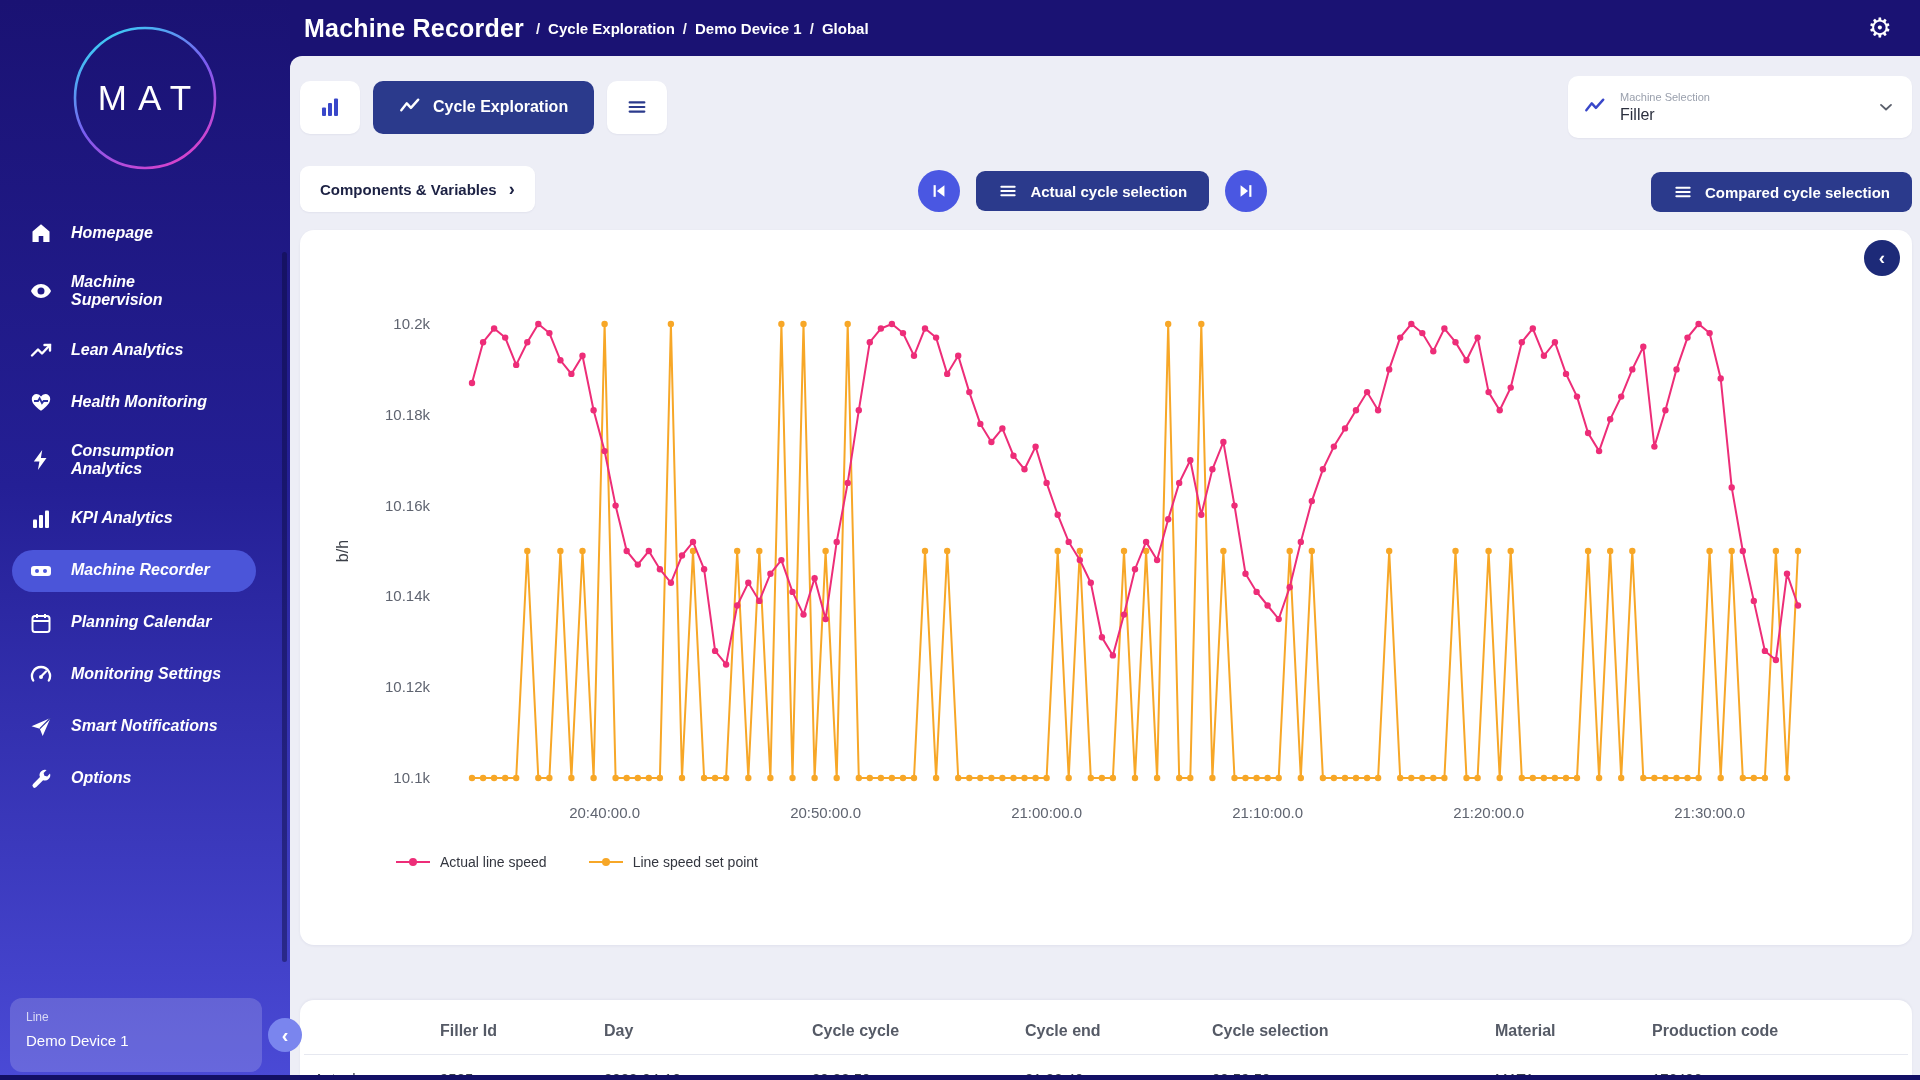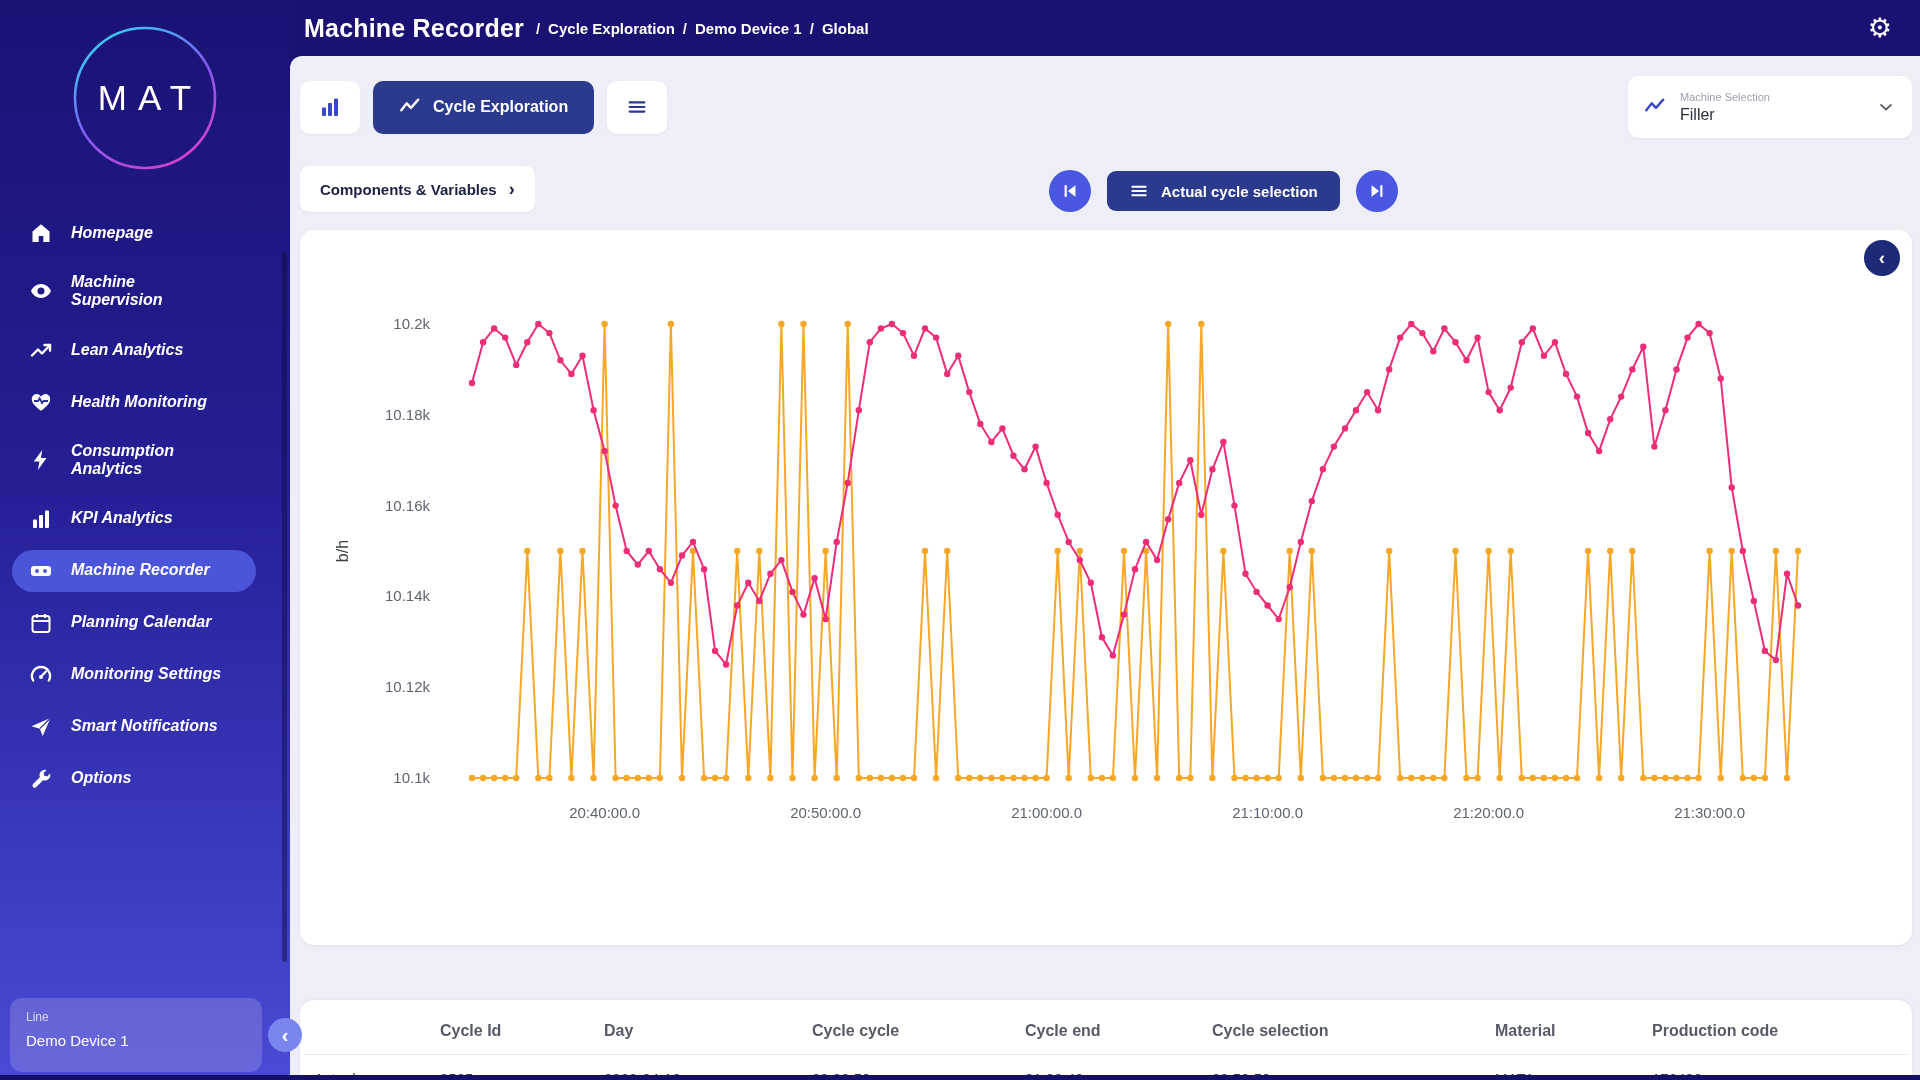--- a/index.html
+++ b/index.html
@@ -40,21 +40,21 @@
   .gear{margin-left:auto;font-size:27px;cursor:pointer;line-height:1;}
 
   .content{flex:1;background:var(--bg);border-top-left-radius:12px;padding:20px 8px 0 10px;overflow:hidden;}
 
   
   .row1{display:flex;align-items:center;gap:13px;}
   .btn-sq{width:60px;height:53px;background:#fff;border:none;border-radius:10px;display:flex;
     align-items:center;justify-content:center;cursor:pointer;box-shadow:0 1px 2px rgba(20,20,80,.05);}
   .btn-primary{height:53px;background:var(--navy-btn);color:#fff;border:none;border-radius:10px;
     display:flex;align-items:center;gap:12px;padding:0 26px;font-size:16px;font-weight:700;cursor:pointer;}
-  .machine-select{margin-left:auto;width:284px;height:62px;background:#fff;border-radius:10px;
+  .machine-select{margin-left:auto;width:344px;height:62px;background:#fff;border-radius:10px;
     display:flex;align-items:center;padding:0 16px;gap:14px;cursor:pointer;
     box-shadow:0 1px 2px rgba(20,20,80,.05);}
   .ms-col{display:flex;flex-direction:column;gap:3px;flex:1;}
   .ms-label{font-size:11px;color:#9aa0ad;}
   .ms-value{font-size:16px;color:var(--txt-dark);}
 
   
   .row2{display:flex;align-items:flex-end;margin-top:28px;height:46px;}
   .btn-white{height:46px;background:#fff;border:none;border-radius:9px;display:flex;align-items:center;
     gap:12px;padding:0 20px;font-size:15px;font-weight:700;color:#1c2143;cursor:pointer;
@@ -269,20 +269,26 @@
             <span>Actual cycle selection</span>
           </button>
           <button class="btn-circle">
             <svg width="20" height="20" viewBox="0 0 24 24">
                 <rect x="15.9" y="5" width="2.6" height="14" fill="#fff"></rect>
                 <path d="M5.5 5l9 7-9 7Z" fill="#fff"></path>
               </svg>
           </button>
         </div>
 
+        <button class="btn-dark-sm">
+          <svg width="20" height="20" viewBox="0 0 24 24">
+              <path d="M4 7h16M4 12h16M4 17h16" stroke="#fff" stroke-width="2.4" stroke-linecap="round"></path>
+            </svg>
+          <span>Compared cycle selection</span>
+        </button>
       </div>
 
       <section class="chart-panel">
         <button class="chart-collapse">‹</button>
         <svg id="chart-canvas" viewBox="0 0 1556 580">
             <text x="106" y="527" text-anchor="end" font-size="15" fill="#5f6470">10.1k</text>
             <text x="106" y="436.2" text-anchor="end" font-size="15" fill="#5f6470">10.12k</text>
             <text x="106" y="345.4" text-anchor="end" font-size="15" fill="#5f6470">10.14k</text>
             <text x="106" y="254.60000000000002" text-anchor="end" font-size="15" fill="#5f6470">10.16k</text>
             <text x="106" y="163.8" text-anchor="end" font-size="15" fill="#5f6470">10.18k</text>
@@ -532,26 +538,40 @@
             <circle cx="1385.6" cy="77.1" r="3.2" fill="#ed2d78"></circle>
             <circle cx="1396.7" cy="122.5" r="3.2" fill="#ed2d78"></circle>
             <circle cx="1407.7" cy="231.4" r="3.2" fill="#ed2d78"></circle>
             <circle cx="1418.8" cy="295.0" r="3.2" fill="#ed2d78"></circle>
             <circle cx="1429.8" cy="344.9" r="3.2" fill="#ed2d78"></circle>
             <circle cx="1440.9" cy="394.9" r="3.2" fill="#ed2d78"></circle>
             <circle cx="1451.9" cy="404.0" r="3.2" fill="#ed2d78"></circle>
             <circle cx="1463.0" cy="317.7" r="3.2" fill="#ed2d78"></circle>
             <circle cx="1474.0" cy="349.5" r="3.2" fill="#ed2d78"></circle>
           </svg>
+        <div class="legend">
+          <div class="legend-item" id="legend-0">
+            <span class="legend-line" style="background: rgb(237, 45, 120);">
+                <span class="legend-dot" style="background: rgb(237, 45, 120);"></span>
+              </span>
+            <span class="legend-label">Actual line speed</span>
+          </div>
+          <div class="legend-item" id="legend-1">
+            <span class="legend-line" style="background: rgb(247, 167, 39);">
+                <span class="legend-dot" style="background: rgb(247, 167, 39);"></span>
+              </span>
+            <span class="legend-label">Line speed set point</span>
+          </div>
+        </div>
       </section>
 
       <section class="table-panel">
         <div class="tbl-grid tbl-head">
           <div class="cell first"></div>
-          <div class="cell">Cycle Id</div>
+          <div class="cell">Filler Id</div>
           <div class="cell">Day</div>
           <div class="cell">Cycle cycle</div>
           <div class="cell">Cycle end</div>
           <div class="cell">Cycle selection</div>
           <div class="cell">Material</div>
           <div class="cell">Production code</div>
         </div>
         <div class="tbl-grid tbl-row">
           <div class="cell first">Actual</div>
           <div class="cell">9535</div>

